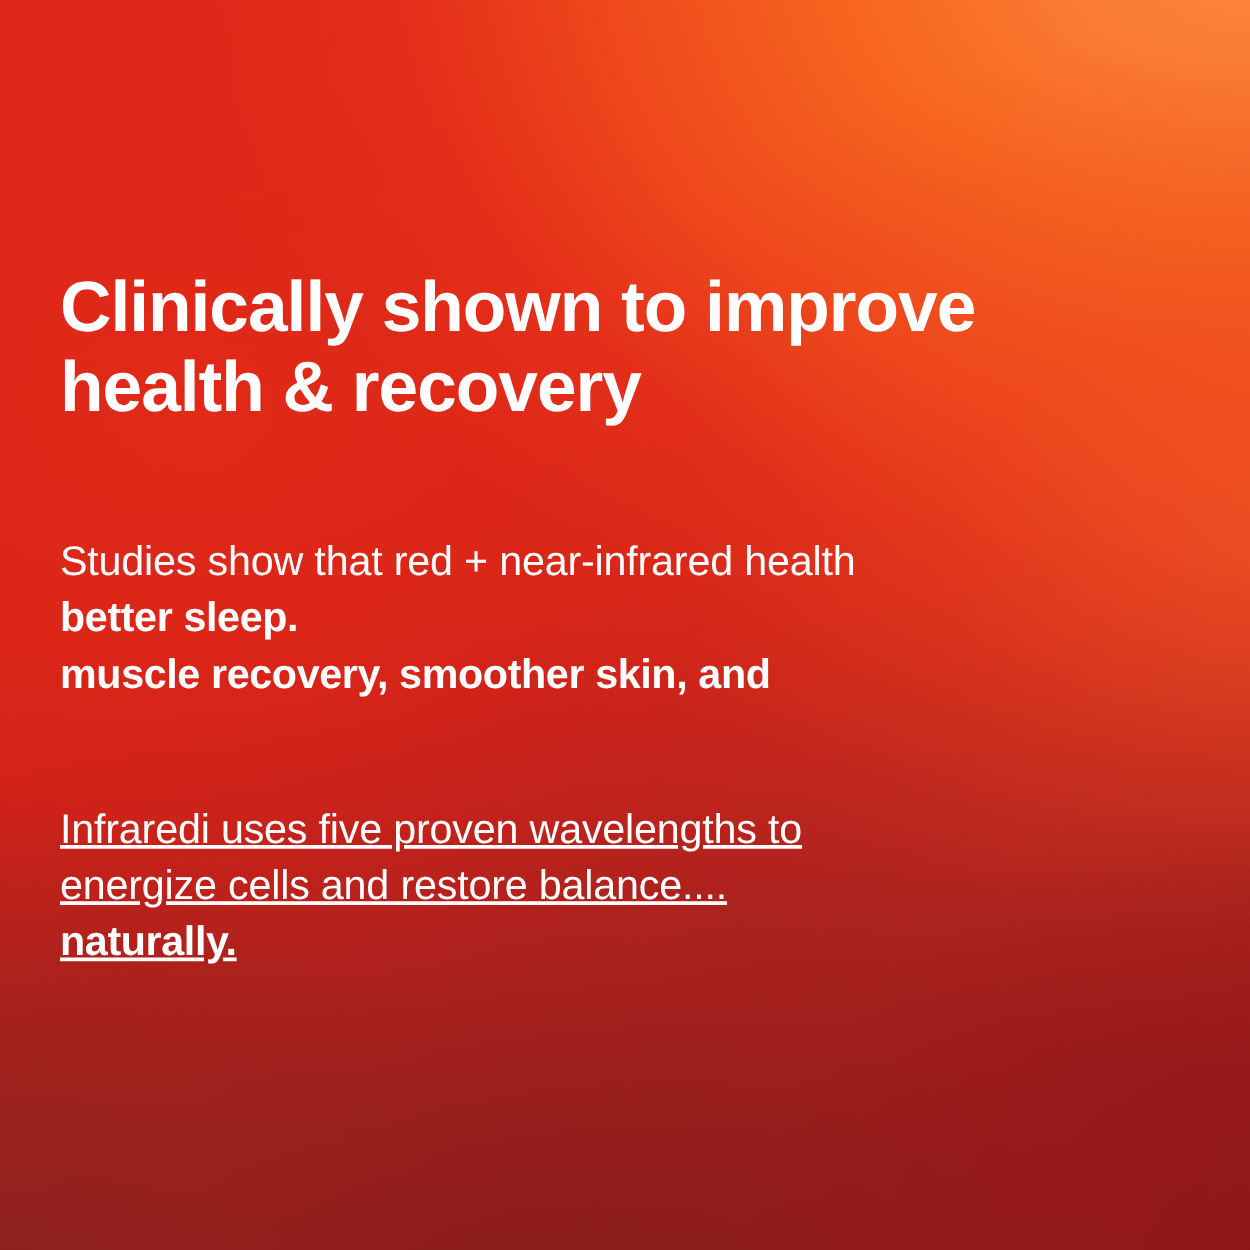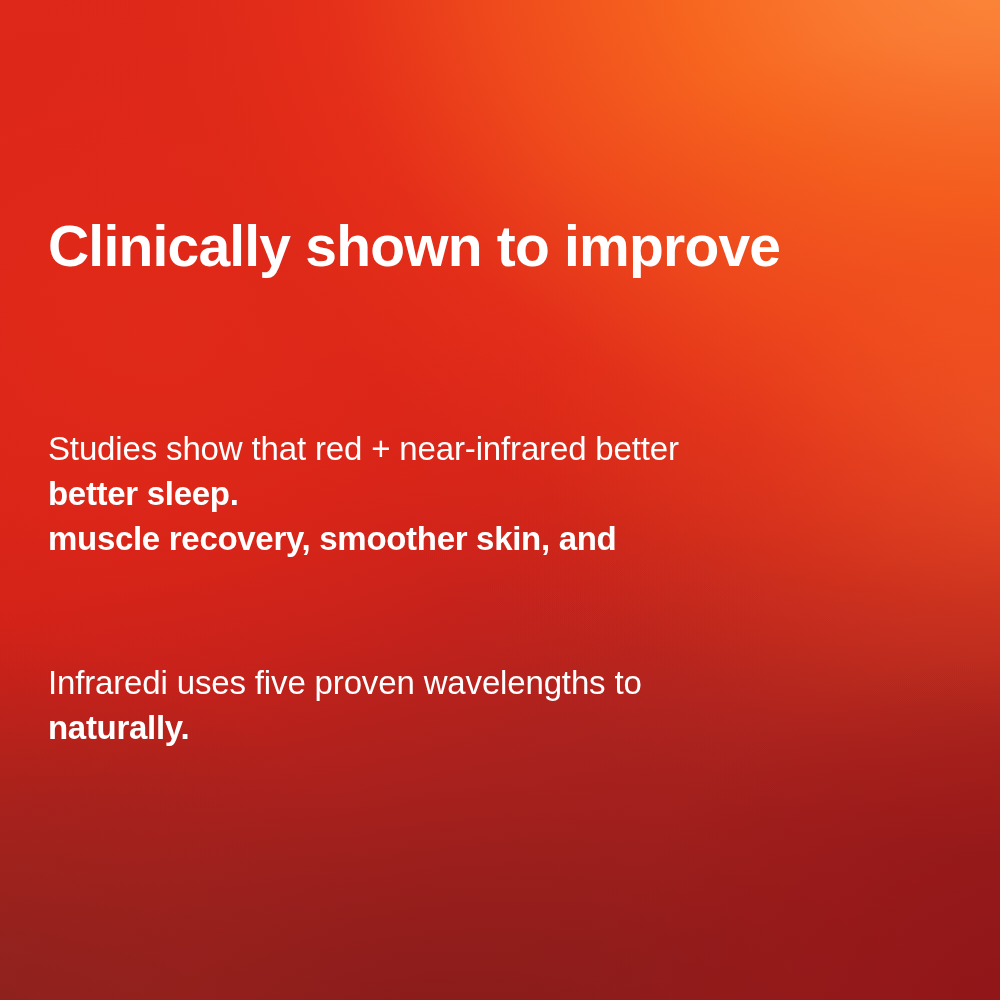--- a/index.html
+++ b/index.html
@@ -110,21 +110,21 @@
   .body-block {
     position: absolute;
     left: 0;
     width: 740px;
     color: #ffffff;
     font-size: 33px;
     line-height: 45px;
     letter-spacing: -0.15px;
   }
   #para-one { top: 426px; }
-  #para-two { top: 660px; }
+  #para-two { top: 640px; text-decoration: underline; }
 
   .ln { display: block; white-space: pre; }
   .ln.reg { font-weight: 400; }
   .ln.bold { font-weight: 700; letter-spacing: -0.3px; }
 </style>
 </head>
 <body>
 
 <div id="poster">
 
@@ -133,27 +133,29 @@
   <div class="bg-glow-orange"></div>
   <div class="bg-glow-right"></div>
   <div class="bg-dark-bottom"></div>
   <div class="bg-dark-bl"></div>
   <div class="bg-dark-br"></div>
 
   <div class="content">
 
     <h1 class="headline">
       <span class="hl-line">Clinically shown to improve</span>
+      <span class="hl-line">health &amp; recovery</span>
     </h1>
 
     <div class="body-block" id="para-one">
-      <span class="ln reg">Studies show that red + near-infrared better</span>
+      <span class="ln reg">Studies show that red + near-infrared health</span>
       <span class="ln bold">better sleep.</span>
       <span class="ln bold">muscle recovery, smoother skin, and</span>
     </div>
 
     <div class="body-block" id="para-two">
       <span class="ln reg">Infraredi uses five proven wavelengths to</span>
+      <span class="ln reg">energize cells and restore balance....</span>
       <span class="ln bold">naturally.</span>
     </div>
 
   </div>
 </div>
 
 </body></html>

